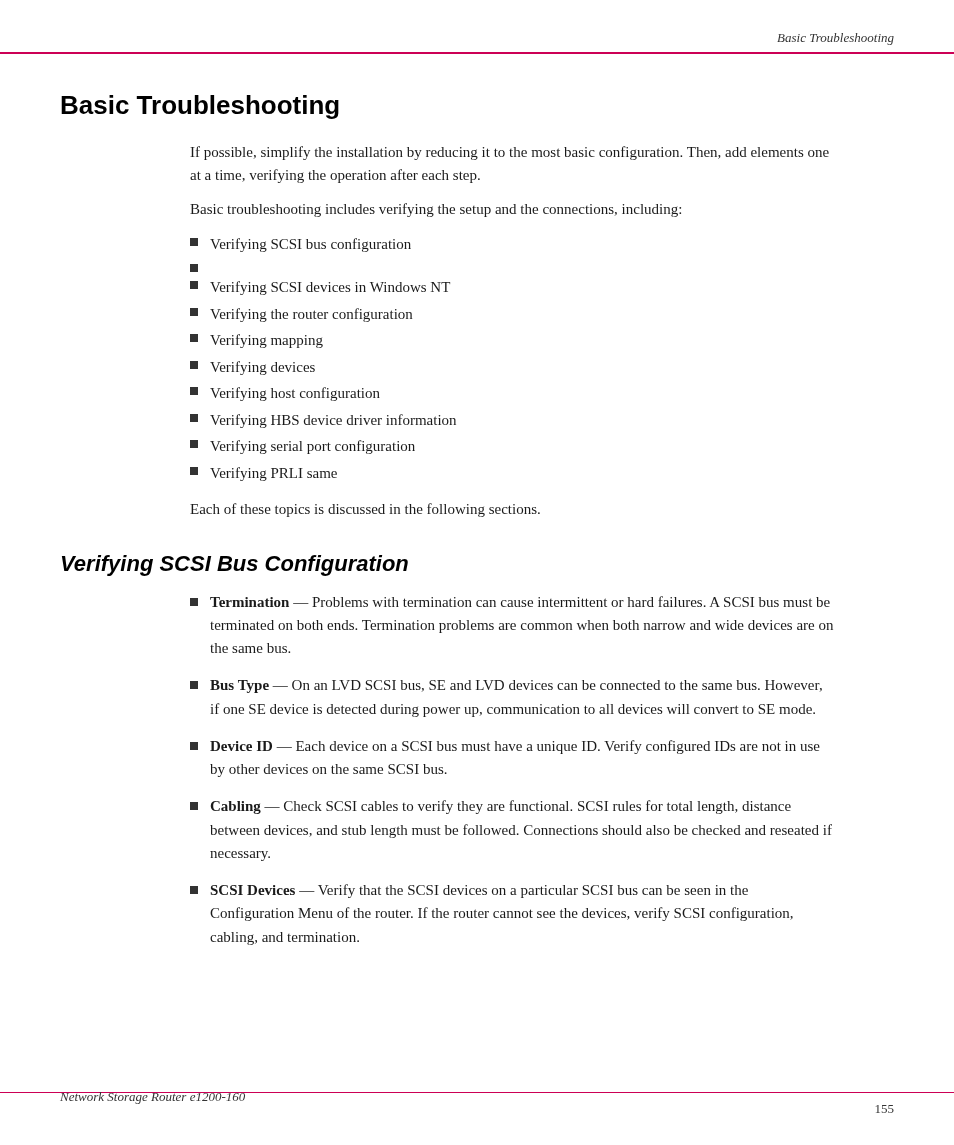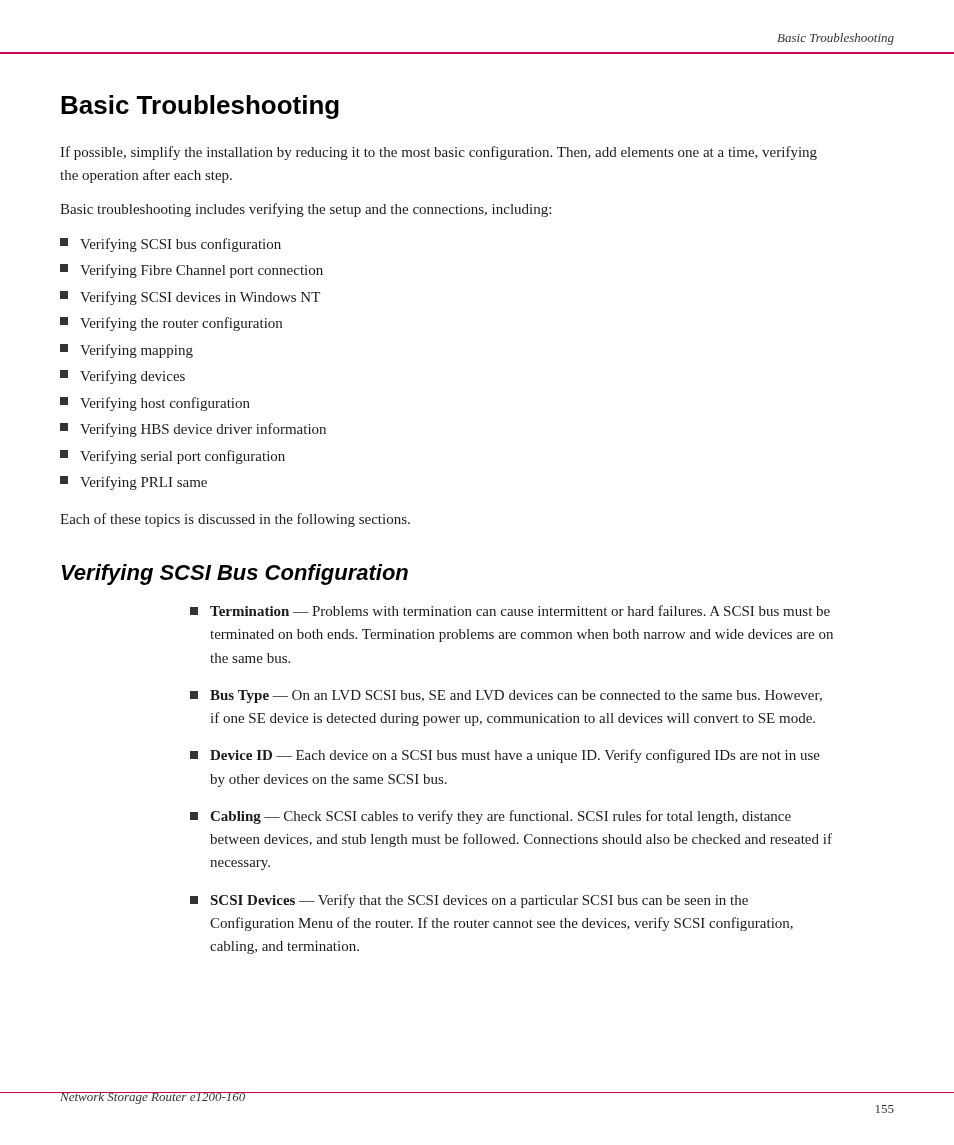--- a/index.html
+++ b/index.html
@@ -53,20 +53,21 @@
       font-size: 22px;
       font-weight: bold;
       font-style: italic;
       font-family: Arial, Helvetica, sans-serif;
       color: #000;
       margin-top: 30px;
       margin-bottom: 14px;
     }
 
     .indented {
+      margin-left: 130px;
       margin-right: 60px;
     }
 
     .intro-para {
       margin-bottom: 12px;
       line-height: 1.5;
     }
 
     .bullet-list {
       list-style: none;
@@ -155,21 +156,20 @@
     <p class="intro-para">If possible, simplify the installation by reducing it to the most basic configuration. Then, add elements one at a time, verifying the operation after each step.</p>
     <p class="intro-para">Basic troubleshooting includes verifying the setup and the connections, including:</p>
 
     <ul class="bullet-list">
       <li>
         <span class="bullet-square"></span>
         <span>Verifying SCSI bus configuration</span>
       </li>
       <li>
         <span class="bullet-square"></span>
-        <span>Verifying Fibre Channel port connection</span>
       </li>
       <li>
         <span class="bullet-square"></span>
         <span>Verifying SCSI devices in Windows NT</span>
       </li>
       <li>
         <span class="bullet-square"></span>
         <span>Verifying the router configuration</span>
       </li>
       <li>

